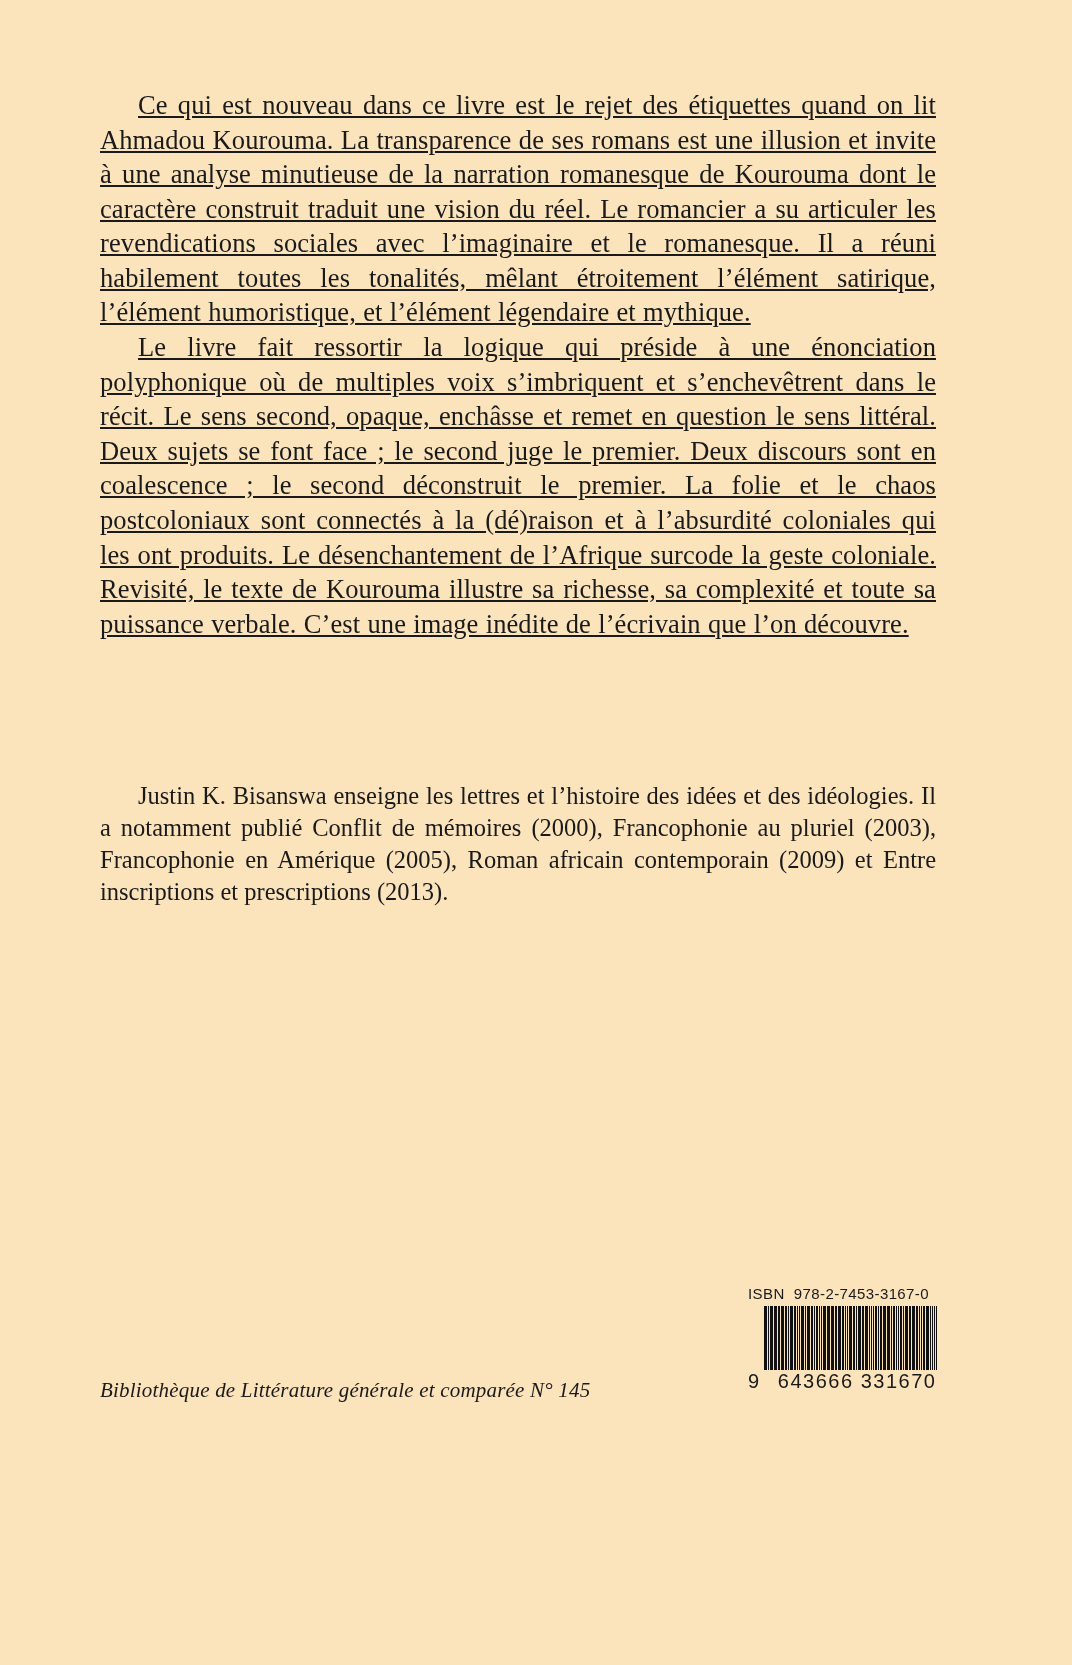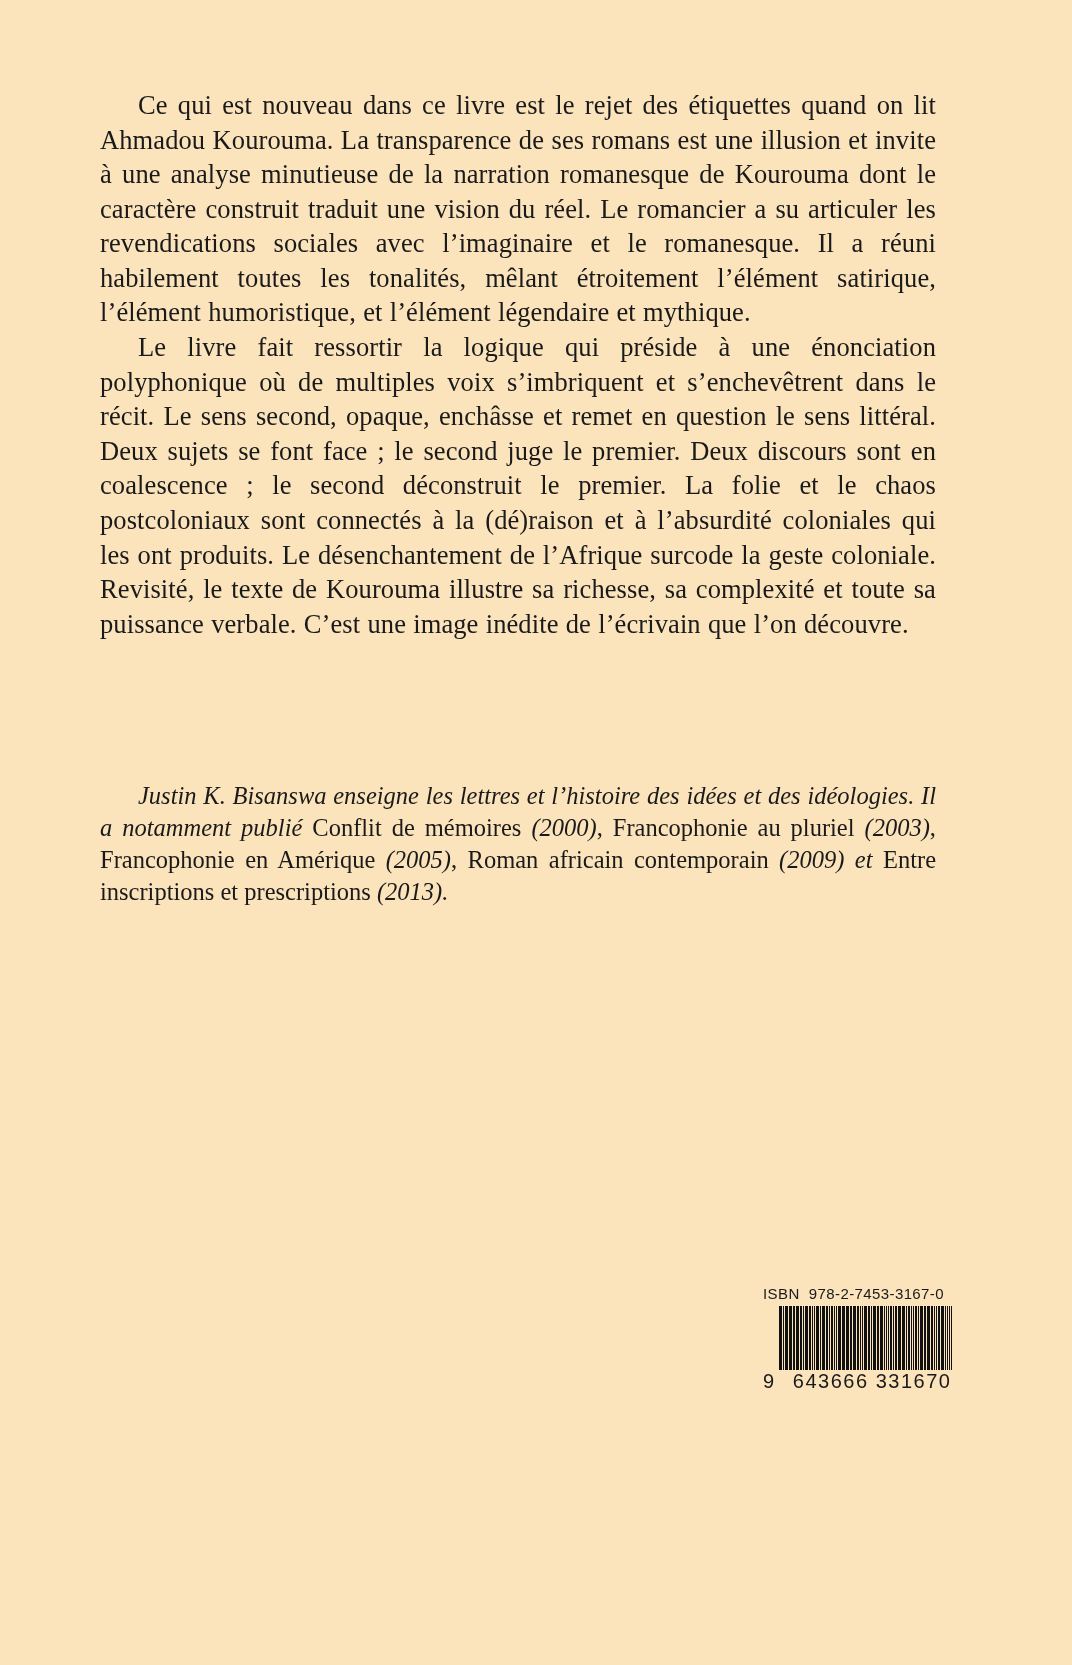--- a/index.html
+++ b/index.html
@@ -20,20 +20,21 @@
     left: 0;
     top: 0;
     width: 1072px;
     height: 1665px;
   }
   .blurb {
     position: absolute;
     left: 100px;
     top: 88px;
     width: 836px;
+    text-decoration: underline;
   }
   .blurb p {
     margin: 0;
     font-size: 26.5px;
     line-height: 1.305;
     text-align: justify;
     text-indent: 38px;
     letter-spacing: 0.1px;
     word-spacing: 0.5px;
   }
@@ -44,33 +45,32 @@
     width: 836px;
   }
   .bio p {
     margin: 0;
     font-size: 24.5px;
     line-height: 1.31;
     text-align: justify;
     text-indent: 38px;
   }
   .bio .it {
-    font-style: italic;
   }
   .series {
     position: absolute;
     left: 100px;
     top: 1378px;
     font-style: italic;
     font-size: 21px;
     letter-spacing: 0.2px;
   }
   .barcode-block {
     position: absolute;
-    right: 113px;
+    right: 128px;
     top: 1285px;
     width: 196px;
     text-align: left;
   }
   .isbn-text {
     font-family: "Liberation Sans", sans-serif;
     font-size: 15px;
     letter-spacing: 0.4px;
     margin-bottom: 4px;
     white-space: nowrap;
@@ -117,20 +117,21 @@
 
   <div class="blurb">
     <p>Ce qui est nouveau dans ce livre est le rejet des étiquettes quand on lit Ahmadou Kourouma. La transparence de ses romans est une illusion et invite à une analyse minutieuse de la narration romanesque de Kourouma dont le caractère construit traduit une vision du réel. Le romancier a su articuler les revendications sociales avec l’imaginaire et le romanesque. Il a réuni habilement toutes les tonalités, mêlant étroitement l’élément satirique, l’élément humoristique, et l’élément légendaire et mythique.</p>
     <p>Le livre fait ressortir la logique qui préside à une énonciation polyphonique où de multiples voix s’imbriquent et s’enchevêtrent dans le récit. Le sens second, opaque, enchâsse et remet en question le sens littéral. Deux sujets se font face ; le second juge le premier. Deux discours sont en coalescence ; le second déconstruit le premier. La folie et le chaos postcoloniaux sont connectés à la (dé)raison et à l’absurdité coloniales qui les ont produits. Le désenchantement de l’Afrique surcode la geste coloniale. Revisité, le texte de Kourouma illustre sa richesse, sa complexité et toute sa puissance verbale. C’est une image inédite de l’écrivain que l’on découvre.</p>
   </div>
 
   <div class="bio">
     <p><span class="it">Justin K. Bisanswa enseigne les lettres et l’histoire des idées et des idéologies. Il a notamment publié</span><span> Conflit de mémoires </span><span class="it">(2000)</span><span>, </span><span>Francophonie au pluriel </span><span class="it">(2003)</span><span>, </span><span>Francophonie en Amérique </span><span class="it">(2005)</span><span>, </span><span>Roman africain contemporain </span><span class="it">(2009)</span><span class="it"> et </span><span>Entre inscriptions et prescriptions </span><span class="it">(2013)</span><span class="it">.</span></p>
   </div>
 
+  <div class="series">Bibliothèque de Littérature générale et comparée N° 145</div>
 
   <div class="barcode-block">
     <div class="isbn-text">
       <span>ISBN</span>&nbsp;&nbsp;<span>978-2-7453-3167-0</span>
     </div>
     <div class="barcode-wrap">
       <div class="barcode-lead">9</div>
       <div class="bars" id="bars">
           <div class="b" style="width: 3px; height: 86px; background: rgb(17, 17, 17);"></div>
           <div class="b" style="width: 1px; height: 86px; background: rgb(17, 17, 17);"></div>

